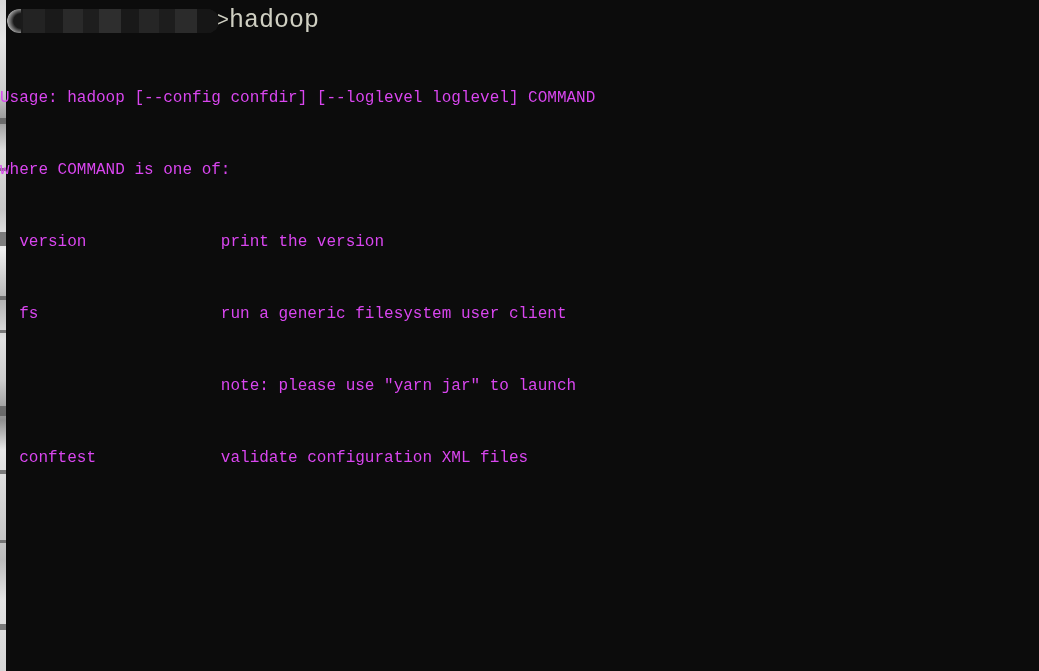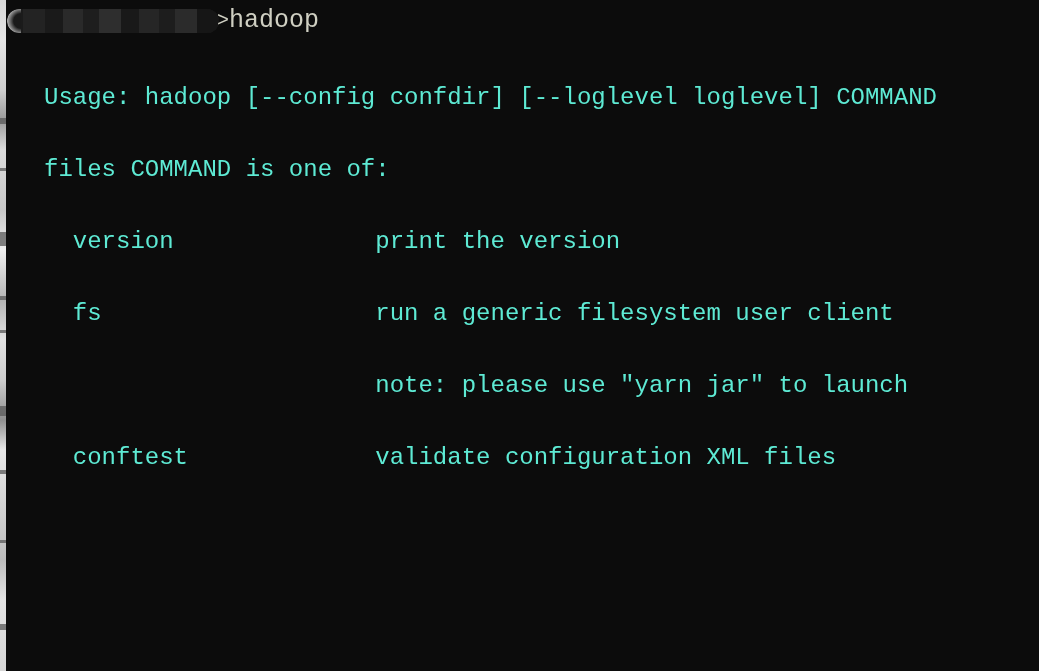--- a/index.html
+++ b/index.html
@@ -99,25 +99,24 @@
 
   
   #output {
     position: absolute;
     left: 0;
     top: 38px;
     width: 1039px;
   }
   .line {
     height: 24px;
-    font-size: 24px;
+    font-size: 16px;
     line-height: 24px;
-    color: #5eead4;
+    color: #d946ef;
     white-space: pre;
-    padding-left: 44px;
   }
 </style>
 </head>
 <body>
 
 <div id="screen">
 
   <div id="bg-window-sliver">
     <div class="speck" style="top:118px;height:6px;"></div>
     <div class="speck" style="top:168px;height:3px;"></div>
@@ -148,21 +147,21 @@
         <div class="blk" style="width:22px;background:#161616;"></div>
         <div class="cap-left"></div>
       </div>
       <span id="prompt-caret">&gt;</span>
       <span id="prompt-cmd">hadoop</span>
     </div>
 
     
     <div id="output">
       <div class="line">Usage: hadoop [--config confdir] [--loglevel loglevel] COMMAND</div>
-      <div class="line">files COMMAND is one of:</div>
+      <div class="line">where COMMAND is one of:</div>
       <div class="line">  version              print the version</div>
       <div class="line">  fs                   run a generic filesystem user client</div>
       <div class="line">                       note: please use "yarn jar" to launch</div>
       <div class="line">  conftest             validate configuration XML files</div>
       
       
       
       
       
       

